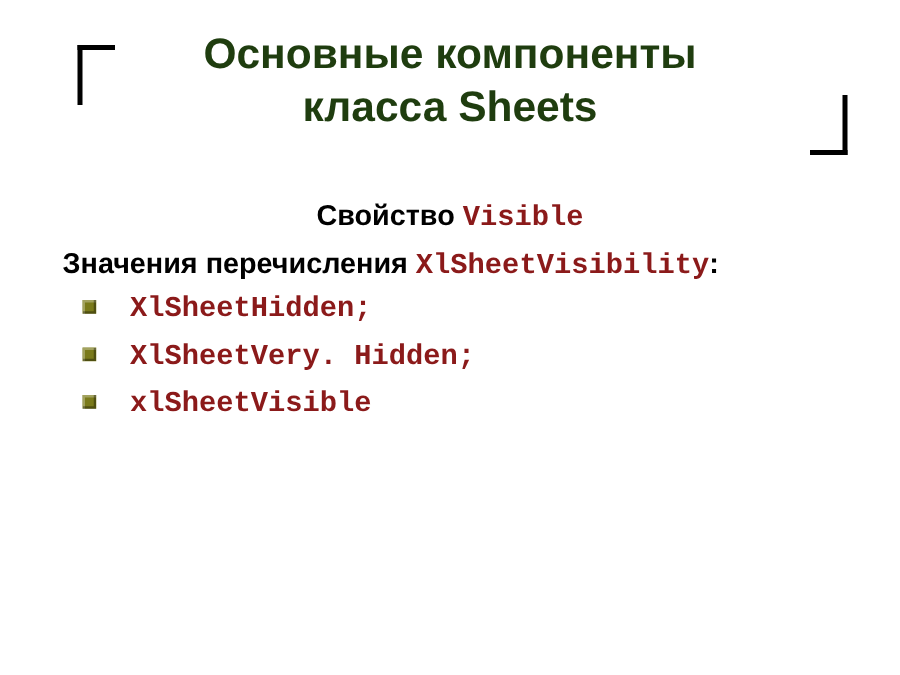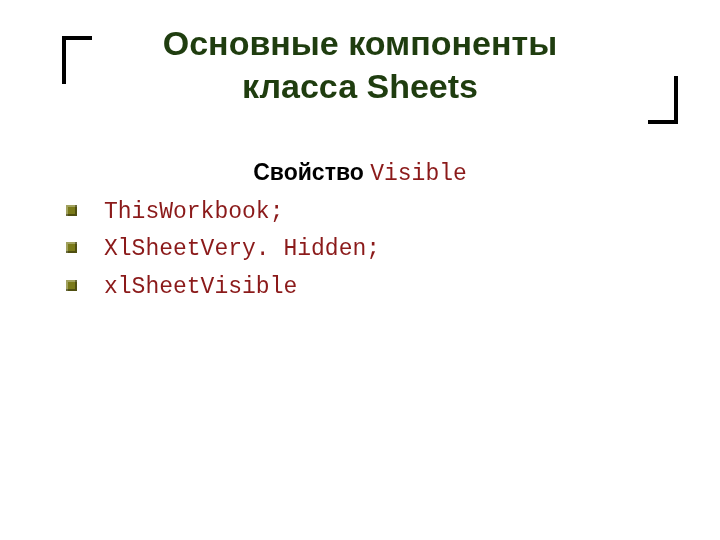--- a/index.html
+++ b/index.html
@@ -44,21 +44,21 @@
     font-size: 23px;
     line-height: 1.38;
   }
   .subtitle {
     text-align: center;
     margin-bottom: 4px;
   }
   .bold { font-weight: bold; color: #000000; }
   .mono-red {
     font-family: "Courier New", monospace;
-    font-weight: normal;
+    font-weight: bold;
     color: #8b1a1a;
   }
   .enum-line { margin-bottom: 2px; }
   .bullets {
     list-style: none;
     padding-left: 16px;
     margin: 2px 0 2px 0;
   }
   .bullets li {
     position: relative;
@@ -96,22 +96,25 @@
     <span>класса Sheets</span>
   </div>
 </div>
 
 <div class="content">
 
   <div class="subtitle">
     <span class="bold">Свойство </span><span class="mono-red">Visible</span>
   </div>
 
+  <div class="enum-line">
+    <span class="bold">Значения перечисления </span><span class="mono-red">XlSheetVisibility</span><span class="bold">:</span>
+  </div>
 
   <ul class="bullets">
-    <li><span class="mono-red"> ThisWorkbook;</span></li>
+    <li><span class="mono-red"> XlSheetHidden;</span></li>
     <li><span class="mono-red">  XlSheetVery. Hidden;</span></li>
     <li><span class="mono-red">  xlSheetVisible</span></li>
   </ul>
 
 
 
 </div>
 
 </body></html>

